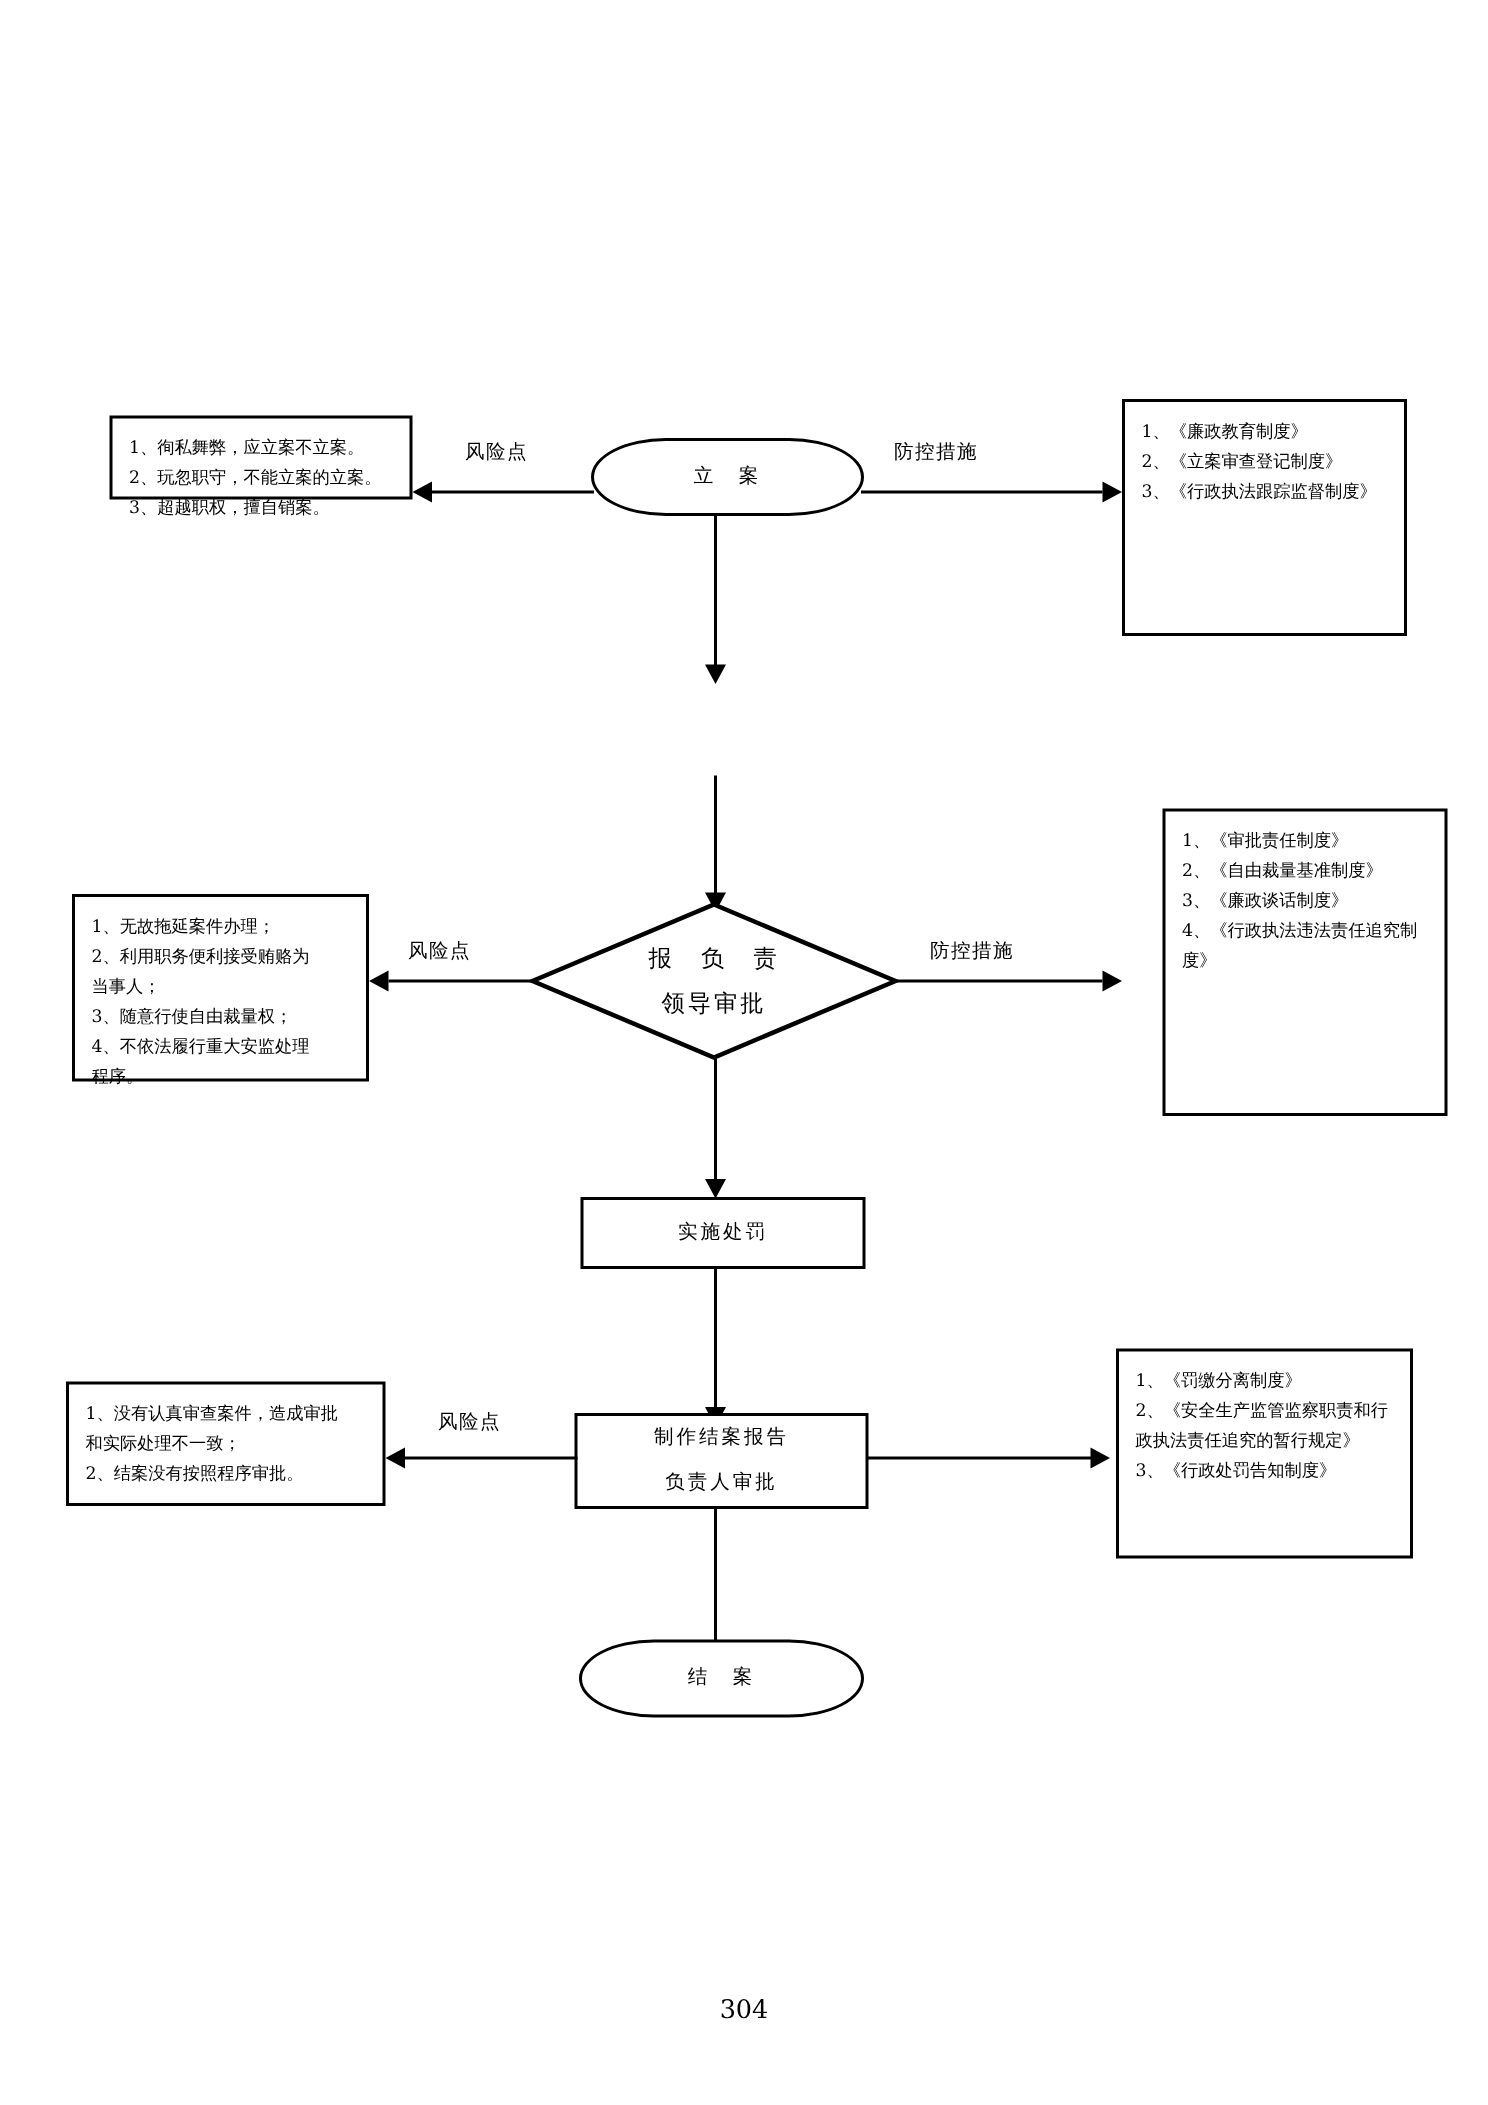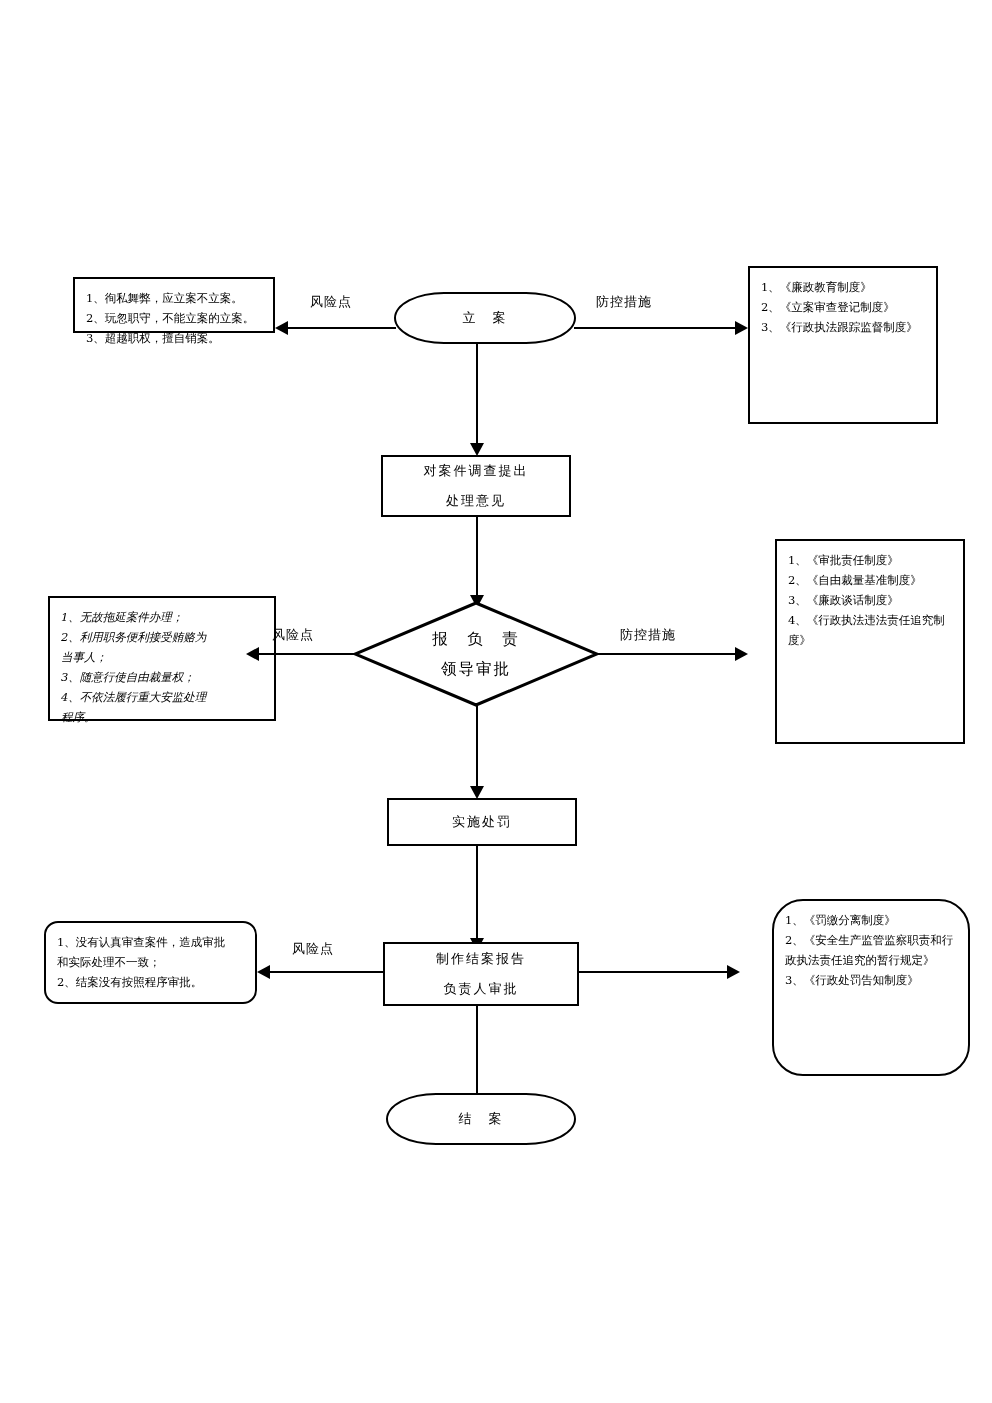--- a/index.html
+++ b/index.html
@@ -182,29 +182,25 @@
   <div class="arrow arrow-left" style="left:275px; top:321px;"></div>
   <div class="edge-label" style="left:310px; top:291px;">风险点</div>
 
   <div class="line-h" style="left:574px; top:327px; width:161px;"></div>
   <div class="arrow arrow-right" style="left:735px; top:321px;"></div>
   <div class="edge-label" style="left:596px; top:291px;">防控措施</div>
 
   <div class="line-v" style="left:476px; top:344px; height:103px;"></div>
   <div class="arrow arrow-down" style="left:470px; top:443px;"></div>
 
-  <div class="node" style="left:381px; top:455px; width:190px; height:62px;">
-    <span class="node-text">对案件调查提出
-处理意见</span>
-  </div>
 
   <div class="line-v" style="left:476px; top:517px; height:82px;"></div>
   <div class="arrow arrow-down" style="left:470px; top:595px;"></div>
 
-  <div class="textbox" style="left:48px; top:596px; width:228px; height:125px;font-style:italic;">
+  <div class="textbox" style="left:48px; top:596px; width:198px; height:125px;">
     <p>1、无故拖延案件办理；</p>
     <p>2、利用职务便利接受贿赂为</p>
     <p>当事人；</p>
     <p>3、随意行使自由裁量权；</p>
     <p>4、不依法履行重大安监处理</p>
     <p>程序。</p>
   </div>
 
   <div class="textbox" style="left:775px; top:539px; width:190px; height:205px;">
     <p>1、《审批责任制度》</p>
@@ -235,27 +231,27 @@
   <div class="line-v" style="left:476px; top:706px; height:84px;"></div>
   <div class="arrow arrow-down" style="left:470px; top:786px;"></div>
 
   <div class="node" style="left:387px; top:798px; width:190px; height:48px;">
     <span class="node-text">实施处罚</span>
   </div>
 
   <div class="line-v" style="left:476px; top:846px; height:96px;"></div>
   <div class="arrow arrow-down" style="left:470px; top:938px;"></div>
 
-  <div class="textbox" style="left:44px; top:921px; width:213px; height:83px;border-radius:14px;">
+  <div class="textbox" style="left:44px; top:921px; width:213px; height:83px;">
     <p>1、没有认真审查案件，造成审批</p>
     <p>和实际处理不一致；</p>
     <p>2、结案没有按照程序审批。</p>
   </div>
 
-  <div class="textbox" style="left:772px; top:899px; width:198px; height:177px;border-radius:31px;">
+  <div class="textbox" style="left:744px; top:899px; width:198px; height:140px;">
     <p>1、《罚缴分离制度》</p>
     <p>2、《安全生产监管监察职责和行</p>
     <p>政执法责任追究的暂行规定》</p>
     <p>3、《行政处罚告知制度》</p>
   </div>
 
   <div class="node" style="left:383px; top:942px; width:196px; height:64px;">
     <span class="node-text">制作结案报告
 负责人审批</span>
   </div>
@@ -266,14 +262,15 @@
 
   <div class="line-h" style="left:578px; top:971px; width:150px;"></div>
   <div class="arrow arrow-right" style="left:727px; top:965px;"></div>
 
   <div class="line-v" style="left:476px; top:1006px; height:89px;"></div>
 
   <div class="node stadium" style="left:386px; top:1093px; width:190px; height:52px;">
     <span class="node-text">结　案</span>
   </div>
 
+  <div class="page-number">304</div>
 
 </div>
 
 </body></html>

